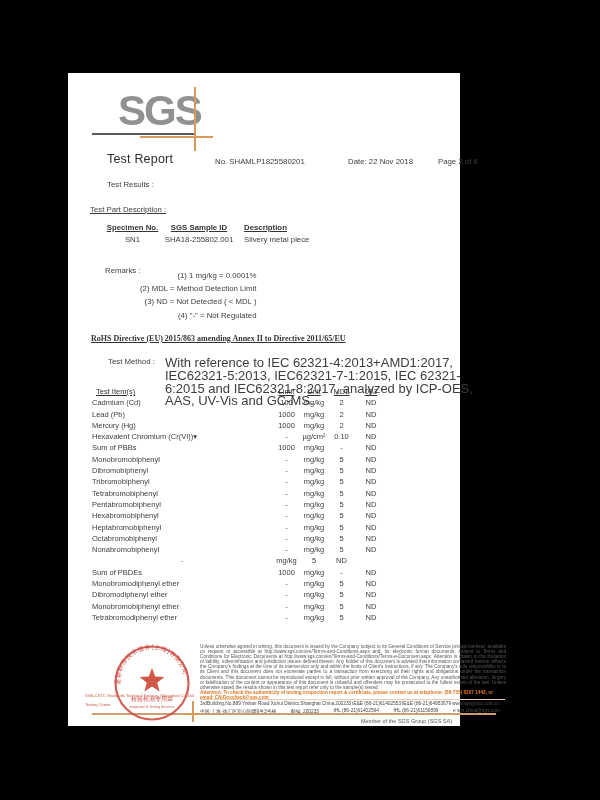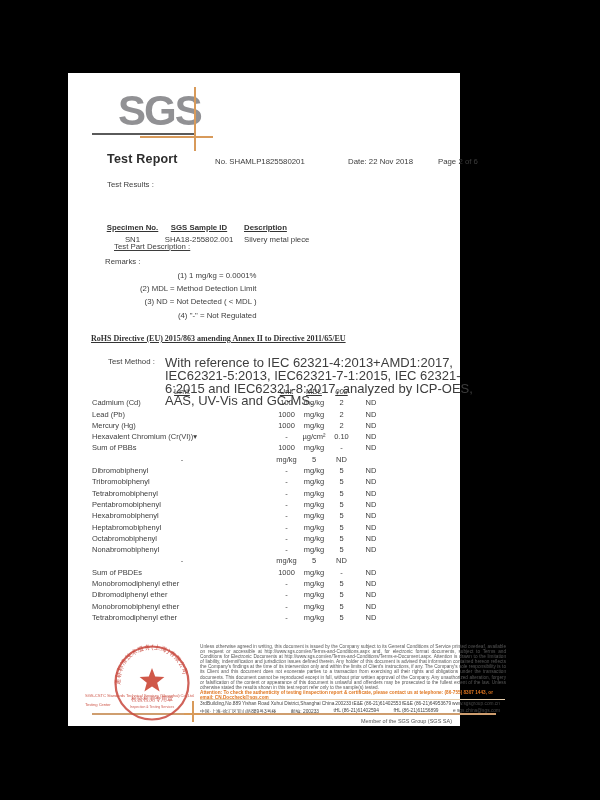--- a/index.html
+++ b/index.html
@@ -9,21 +9,21 @@
   .abs{position:absolute;}
   .txt{color:#3d3d3d;font-size:7.8px;line-height:9px;white-space:nowrap;}
   .bold{font-weight:bold;color:#333;}
   .ul{text-decoration:underline;}
   
   .logo{left:50px;top:18px;font-size:42px;font-weight:800;letter-spacing:-2px;
         color:#919194;line-height:40px;}
   .logo-underline{left:24px;top:60px;width:104px;height:2px;background:#5a5a5a;}
   .tan{background:#d89a5a;}
   
-  .title{left:39px;top:79px;font-size:12.5px;font-weight:bold;color:#2d2d2d;letter-spacing:.2px;}
+  .title{left:39px;top:79px;font-size:12.5px;font-weight:normal;color:#2d2d2d;letter-spacing:.2px;}
   
   .spec{left:0;top:149px;width:463px;display:grid;grid-template-columns:55px 78px 160px;
         padding-left:37px;font-size:7.8px;color:#3d3d3d;line-height:12px;}
   .spec .h{font-weight:bold;color:#333;text-decoration:underline;}
   .spec .c1,.spec .c2{text-align:center;}
   .spec .c3{padding-left:6px;text-align:left;}
   
   .remarks{left:72px;top:196px;font-size:7.8px;color:#3d3d3d;line-height:13.2px;}
   .remarks div{white-space:nowrap;text-align:right;}
   
@@ -61,51 +61,52 @@
   <div class="abs logo-underline"></div>
   <div class="abs tan" style="left:126px;top:14px;width:2px;height:64px;"></div>
   <div class="abs tan" style="left:72px;top:63px;width:73px;height:1.5px;"></div>
 
   <div class="abs title">Test Report</div>
   <div class="abs txt" style="left:147px;top:84px;">No. SHAMLP1825580201</div>
   <div class="abs txt" style="left:280px;top:84px;">Date: 22 Nov 2018</div>
   <div class="abs txt" style="left:370px;top:84px;">Page 2 of 6</div>
 
   <div class="abs txt" style="left:39px;top:107px;">Test Results :</div>
-  <div class="abs txt ul" style="left:46px;top:132px;margin-top:37px;">Test Part Description :</div>
+  <div class="abs txt ul" style="left:22px;top:132px;">Test Part Description :</div>
 
   <div class="abs spec">
     <span class="h c1">Specimen No.</span>
     <span class="h c2">SGS Sample ID</span>
     <span class="h c3">Description</span>
   </div>
   <div class="abs spec" style="top:161px;">
       <div style="display:contents;">
       <span class="c1">SN1</span>
       <span class="c2">SHA18-255802.001</span>
       <span class="c3">Silvery metal piece</span>
     </div>
     </div>
 
-  <div class="abs txt" style="left:37px;top:184px;">Remarks :</div>
+  <div class="abs txt" style="left:37px;top:193px;">Remarks :</div>
   <div class="abs remarks">
       <div>(1) 1 mg/kg = 0.0001%</div>
       <div>(2) MDL = Method Detection Limit</div>
       <div>(3) ND = Not Detected ( &lt; MDL )</div>
       <div>(4) "-" = Not Regulated</div>
     </div>
 
   <div class="abs txt bold ul" style="left:23px;top:261px;font-size:8px;font-family:Liberation Serif, serif;">RoHS Directive (EU) 2015/863 amending Annex II to Directive 2011/65/EU</div>
 
   <div class="abs txt" style="left:40px;top:284px;">Test Method :</div>
   <div class="abs" style="left:97px;top:284px;width:324px;font-size:13px;line-height:12.8px;
        color:#3d3d3d;">With reference to IEC 62321-4:2013+AMD1:2017, IEC62321-5:2013, IEC62321-7-1:2015,  IEC 62321-6:2015 and IEC62321-8:2017, analyzed by ICP-OES, AAS, UV-Vis and GC-MS.</div>
 
   <div class="abs rtable">
     <div class="trow thead">
+      <span class="hi"><span>Test Item(s)</span></span>
       <span class="cc"><span>Limit</span></span>
       <span class="cc"><span>Unit</span></span>
       <span class="cc"><span>MDL</span></span>
       <span class="cc it"><span>003</span></span>
     </div>
     <div>
         <div class="trow">
         <span>Cadmium (Cd)</span>
         <span class="cc">100</span>
         <span class="cc">mg/kg</span>
@@ -134,20 +135,21 @@
         <span class="cc">ND</span>
       </div>
         <div class="trow">
         <span>Sum of PBBs</span>
         <span class="cc">1000</span>
         <span class="cc">mg/kg</span>
         <span class="cc">-</span>
         <span class="cc">ND</span>
       </div>
         <div class="trow">
+        <span>Monobromobiphenyl</span>
         <span class="cc">-</span>
         <span class="cc">mg/kg</span>
         <span class="cc">5</span>
         <span class="cc">ND</span>
       </div>
         <div class="trow">
         <span>Dibromobiphenyl</span>
         <span class="cc">-</span>
         <span class="cc">mg/kg</span>
         <span class="cc">5</span>

